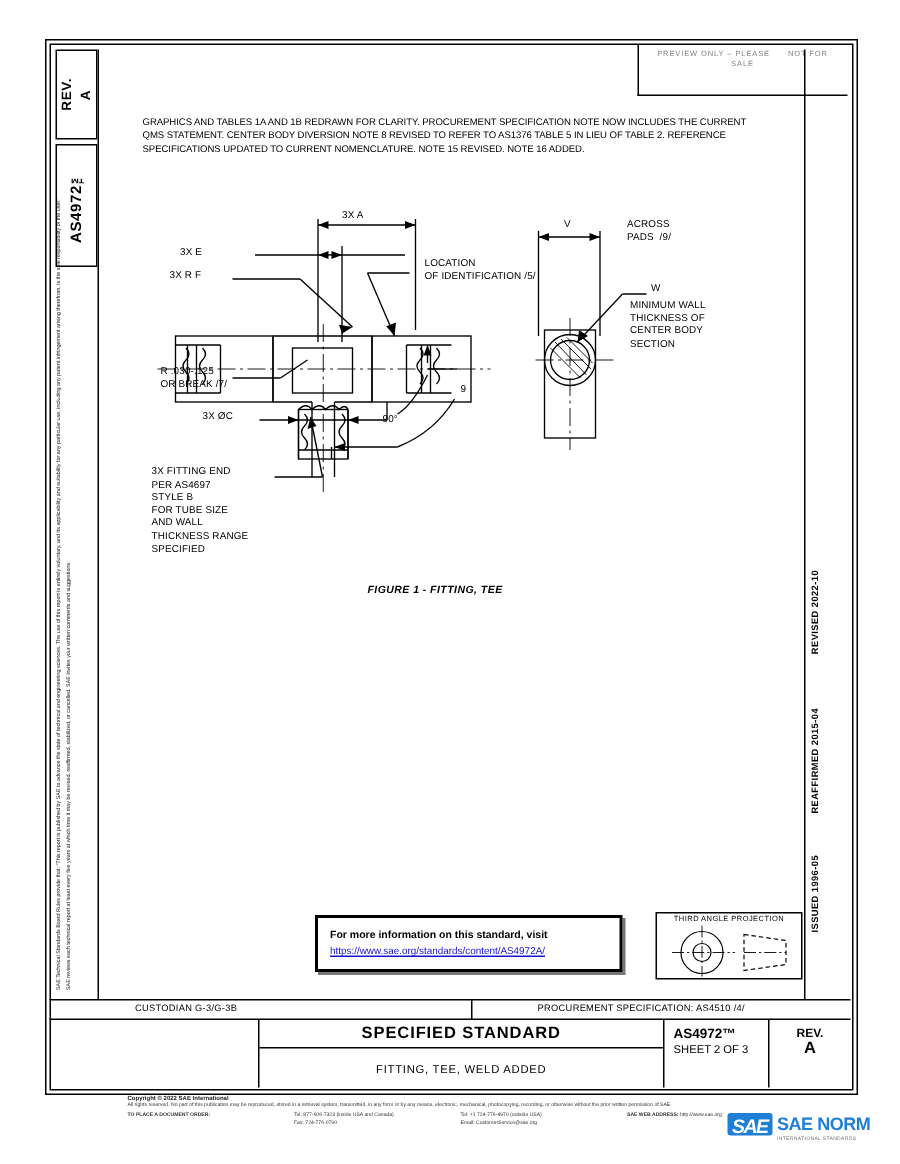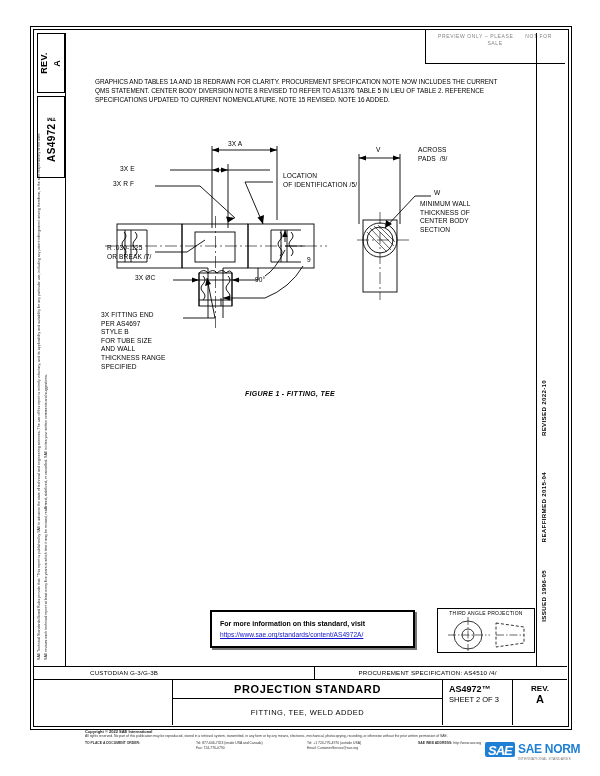--- a/index.html
+++ b/index.html
@@ -302,21 +302,21 @@
 
   <div class="strip"></div>
   <div class="strip-div"></div>
   <div class="cust">CUSTODIAN  G-3/G-3B</div>
   <div class="procspec">PROCUREMENT SPECIFICATION: AS4510 /4/</div>
 
   <div class="tb-c1">
     
   </div>
   <div class="tb-c2">
-    <div class="as">PROJECTION STANDARD</div>
+    <div class="as">SPECIFIED STANDARD</div>
     <div class="ft">FITTING, TEE, WELD ADDED</div>
   </div>
   <div class="tb-c3">
     <div class="n">AS4972™</div>
     <div class="s">SHEET 2 OF 3</div>
   </div>
   <div class="tb-c4">
     <div class="r">REV.</div>
     <div class="a">A</div>
   </div>

